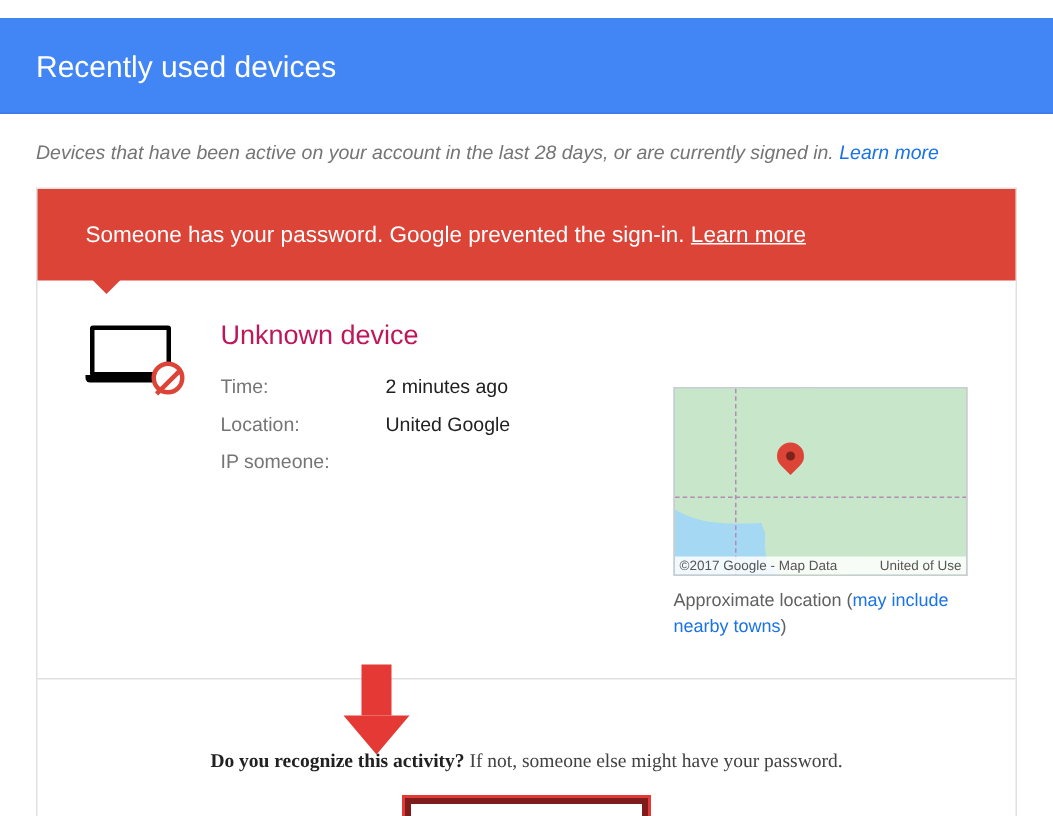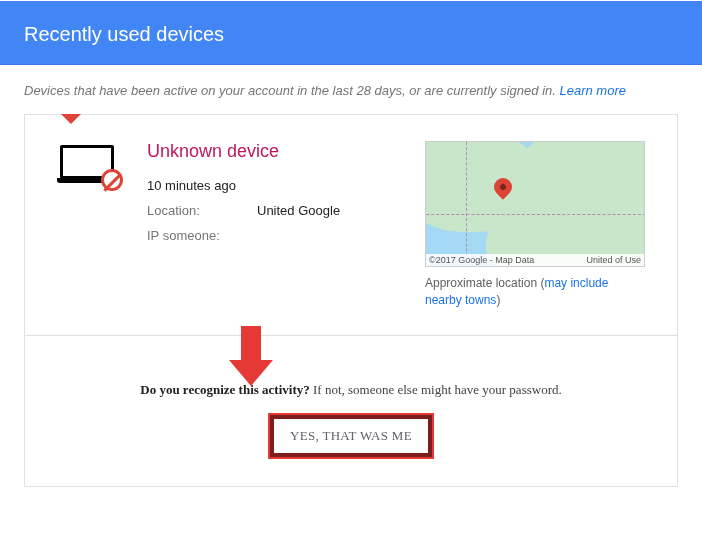--- a/index.html
+++ b/index.html
@@ -7,21 +7,21 @@
     margin: 0;
     font-family: Arial, Helvetica, sans-serif;
     background: #fff;
     font-size: 13px;
     color: #212121;
   }
   .frame {
     width: 702px;
     height: 544px;
     position: relative;
-    padding-top: 1px;
+    padding-top: 12px;
   }
   .header {
     background: #4285f4;
     color: #fff;
     font-size: 20px;
     font-weight: 400;
     padding: 22px 24px 18px;
     border-bottom: 1px solid #3b78e7;
   }
   .subtext {
@@ -67,21 +67,21 @@
   }
   .info-col { flex: 1; }
   .device-title { font-size: 18px; color: #be185d; margin-bottom: 16px; }
   .kv { display: flex; margin-bottom: 10px; font-size: 13px; }
   .kv .k { width: 110px; color: #757575; }
   .kv .v { color: #212121; }
   .help-icon {
     display:inline-block; width:14px; height:14px; border:1px solid #9e9e9e; border-radius:50%;
     font-size:10px; color:#757575; text-align:center; line-height:14px; margin-left:6px;
   }
-  .map-col { width: 220px; }
+  .map-col { width: 196px; margin-top: 45px; }
   .map { width:100%; height:126px; position:relative; background:#a5d8f3; border:1px solid #ccc; overflow:hidden;}
   .map .land1 { position:absolute; left:-20px; top:-10px; width:140px; height:100px; background:#c8e6c9; border-radius:40% 50% 50% 40%; }
   .map .land2 { position:absolute; right:-30px; top:-20px; width:170px; height:170px; background:#c8e6c9; border-radius:50%; }
   .map .land3 { position:absolute; left:60px; top:70px; width:70px; height:60px; background:#c8e6c9; border-radius:50% 40% 50% 40%; }
   .pin-wrap { position:absolute; left:68px; top:36px; }
   .pin { width:18px; height:18px; background:#db4437; border-radius:50% 50% 50% 0; transform:rotate(-45deg); position:relative;}
   .pin:after { content:""; width:6px; height:6px; background:#7b241c; border-radius:50%; position:absolute; left:6px; top:6px;}
   .map-footer { position:absolute; left:0; right:0; bottom:0; background:rgba(255,255,255,0.85); font-size:9px; color:#555; display:flex; justify-content:space-between; padding:1px 3px;}
   .map-caption { font-size:12px; color:#616161; margin-top:8px; line-height:1.4;}
   .map-caption a { color:#1a73e8; text-decoration:none;}
@@ -107,37 +107,42 @@
   <div class="header">
     <span>Recently used devices</span>
   </div>
 
   <div class="subtext">
     <span>Devices that have been active on your account in the last 28 days, or are currently signed in.  </span>
     <a href="#">Learn more</a>
   </div>
 
   <div class="card">
+    <div class="alert">
+      <span>Someone has your password. Google prevented the sign-in.  </span>
+      <a href="#">Learn more</a>
+    </div>
     <div class="caret-wrap">
         <div class="caret"></div>
       </div>
 
     <div class="body">
       <div class="icon-col">
         <div class="laptop">
           <div class="screen"></div>
           <div class="base"></div>
           <div class="badge"></div>
         </div>
       </div>
 
       <div class="info-col">
         <div class="device-title">Unknown device</div>
         <div class="kv">
-          <div class="v">10 minutes ago</div>
+          <div class="k">Time:</div>
+          <div class="v">2 minutes ago</div>
         </div>
         <div class="kv">
           <div class="k">Location:</div>
           <div class="v">United Google</div>
         </div>
         <div class="kv">
           <div class="k">IP someone:</div>
         </div>
       </div>
 

